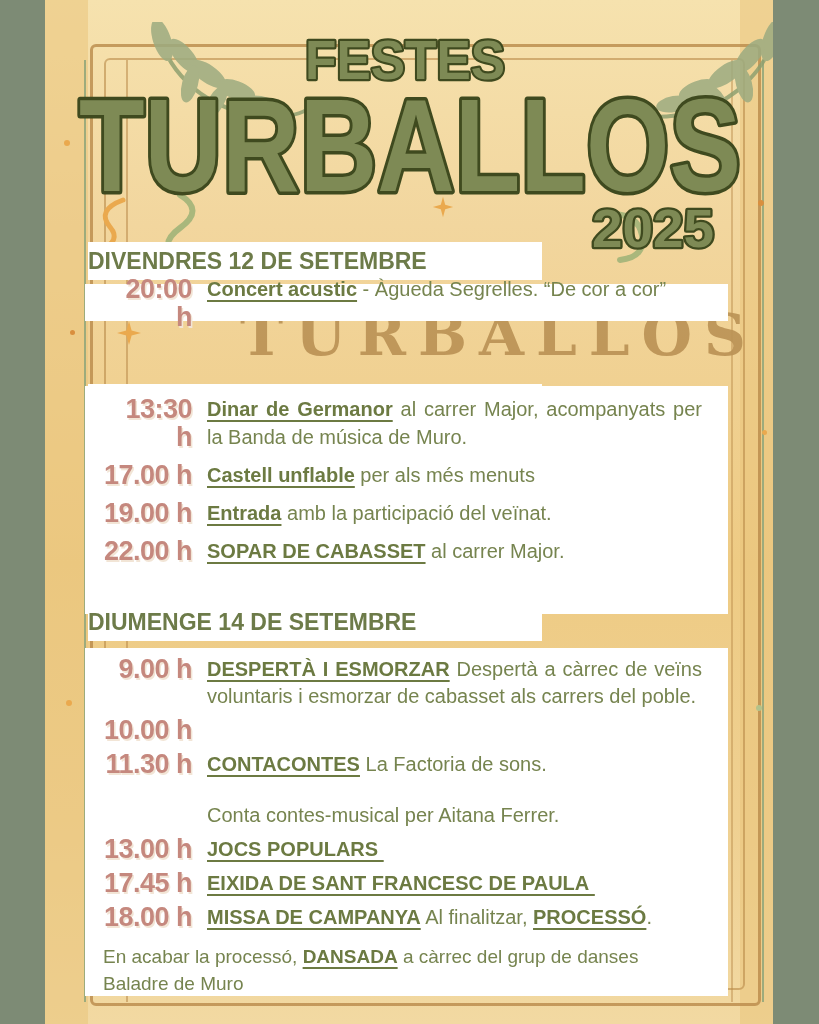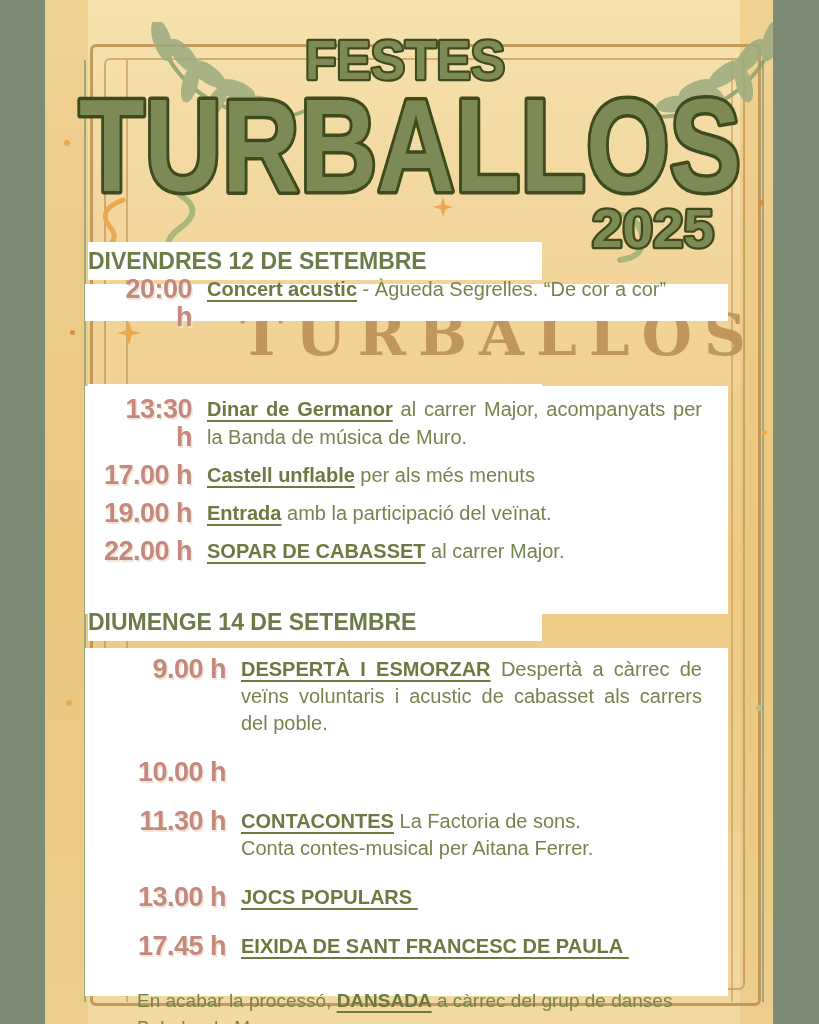--- a/index.html
+++ b/index.html
@@ -48,36 +48,36 @@
     position:absolute;left:88px;width:454px;height:38px;background:#ffffff;z-index:20;
     font-size:23px;font-weight:bold;color:#6d7b49;line-height:38px;
     box-sizing:border-box;white-space:nowrap;
   }
   .panel{
     position:absolute;left:85px;width:643px;background:#ffffff;z-index:20;
     box-sizing:border-box;display:flex;flex-direction:column;
   }
   .panel-0{top:284px;height:37px;justify-content:center;}
   .panel-1{top:386px;height:228px;padding-top:9px;gap:10px;}
-  .panel-2{top:648px;height:348px;padding-top:8px;gap:22px;padding-left:34px;}
+  .panel-2{top:648px;height:348px;padding-top:8px;gap:7px;}
   .event{display:flex;gap:15px;padding-left:18px;align-items:flex-start;}
   .time{
     flex:0 0 89px;width:89px;text-align:right;font-weight:bold;font-size:27px;
     color:#c5887e;letter-spacing:-0.5px;line-height:28px;
     text-shadow:1.5px 1.5px 0 #f2e5d6;
   }
   .txt{margin:0;flex:1;font-size:20px;line-height:28px;color:#76844f;padding-right:26px;}
   .panel-2 .txt{line-height:27px;}
   .panel-2 .time{line-height:27px;}
   .txt.justify{text-align:justify;}
   .txt strong{
     color:#6c7a42;text-decoration:underline;
     text-decoration-thickness:2px;text-underline-offset:4px;
   }
-  .line2{display:block;}
+  .line2{display:block;margin-top:24px;}
   .footnote{
     padding-left:18px;padding-right:24px;font-size:19px;line-height:27px;
     color:#76844f;margin-top:5px;
   }
   .footnote strong{
     color:#6c7a42;text-decoration:underline;
     text-decoration-thickness:2px;text-underline-offset:4px;
   }
 </style>
 </head>
@@ -203,36 +203,40 @@
     <div class="event">
       <span class="time">22.00 h</span>
       <p class="txt"><strong>SOPAR DE CABASSET</strong><span> al carrer Major.</span></p>
     </div>
   </div>
 
   <div class="banner" style="top:603px;">DIUMENGE 14 DE SETEMBRE</div>
   <div class="panel panel-2">
     <div class="event">
       <span class="time">9.00 h</span>
-      <p class="txt justify"><strong>DESPERTÀ I ESMORZAR</strong><span> Despertà a càrrec de veïns voluntaris i acustic de cabasset als carrers del poble.</span></p>
+      <p class="txt justify"><strong>DESPERTÀ I ESMORZAR</strong><span> Despertà a càrrec de veïns voluntaris i esmorzar de cabasset als carrers del poble.</span></p>
     </div>
     <div class="event">
       <span class="time">10.00 h</span>
     </div>
     <div class="event">
       <span class="time">11.30 h</span>
       <p class="txt"><strong>CONTACONTES</strong><span> La Factoria de sons.</span><span class="line2">Conta contes-musical per Aitana Ferrer.</span></p>
     </div>
     <div class="event">
       <span class="time">13.00 h</span>
       <p class="txt"><strong>JOCS POPULARS&nbsp;</strong></p>
     </div>
     <div class="event">
       <span class="time">17.45 h</span>
       <p class="txt"><strong>EIXIDA DE SANT FRANCESC DE PAULA&nbsp;</strong></p>
+    </div>
+    <div class="event">
+      <span class="time">18.00 h</span>
+      <p class="txt"><strong>MISSA DE CAMPANYA</strong><span>  Al finalitzar, </span><strong>PROCESSÓ</strong><span>.</span></p>
     </div>
     <p class="footnote"><span>En acabar la processó, </span><strong>DANSADA</strong><span> a càrrec del grup de danses Baladre de Muro</span></p>
     <p class="footnote"><span>Per finalitzar, </span><strong>PIROTÈCNIA I FI DE LES FESTES 2025</strong><span></span></p>
   </div>
 
   <div class="edge edge-l"></div>
   <div class="edge edge-r"></div>
 
 </div>
 

